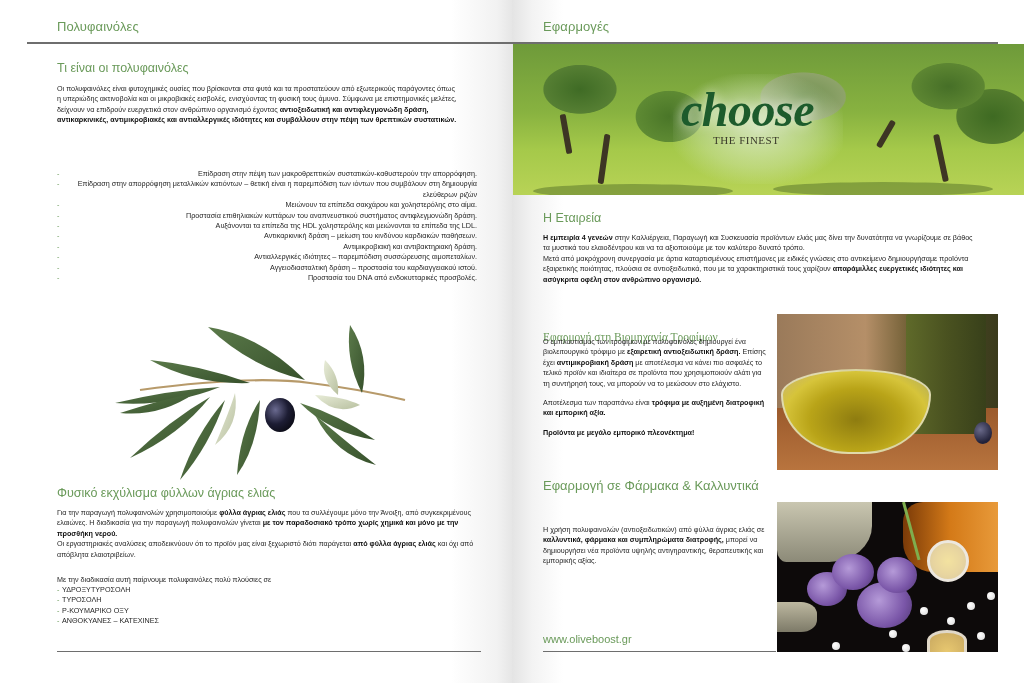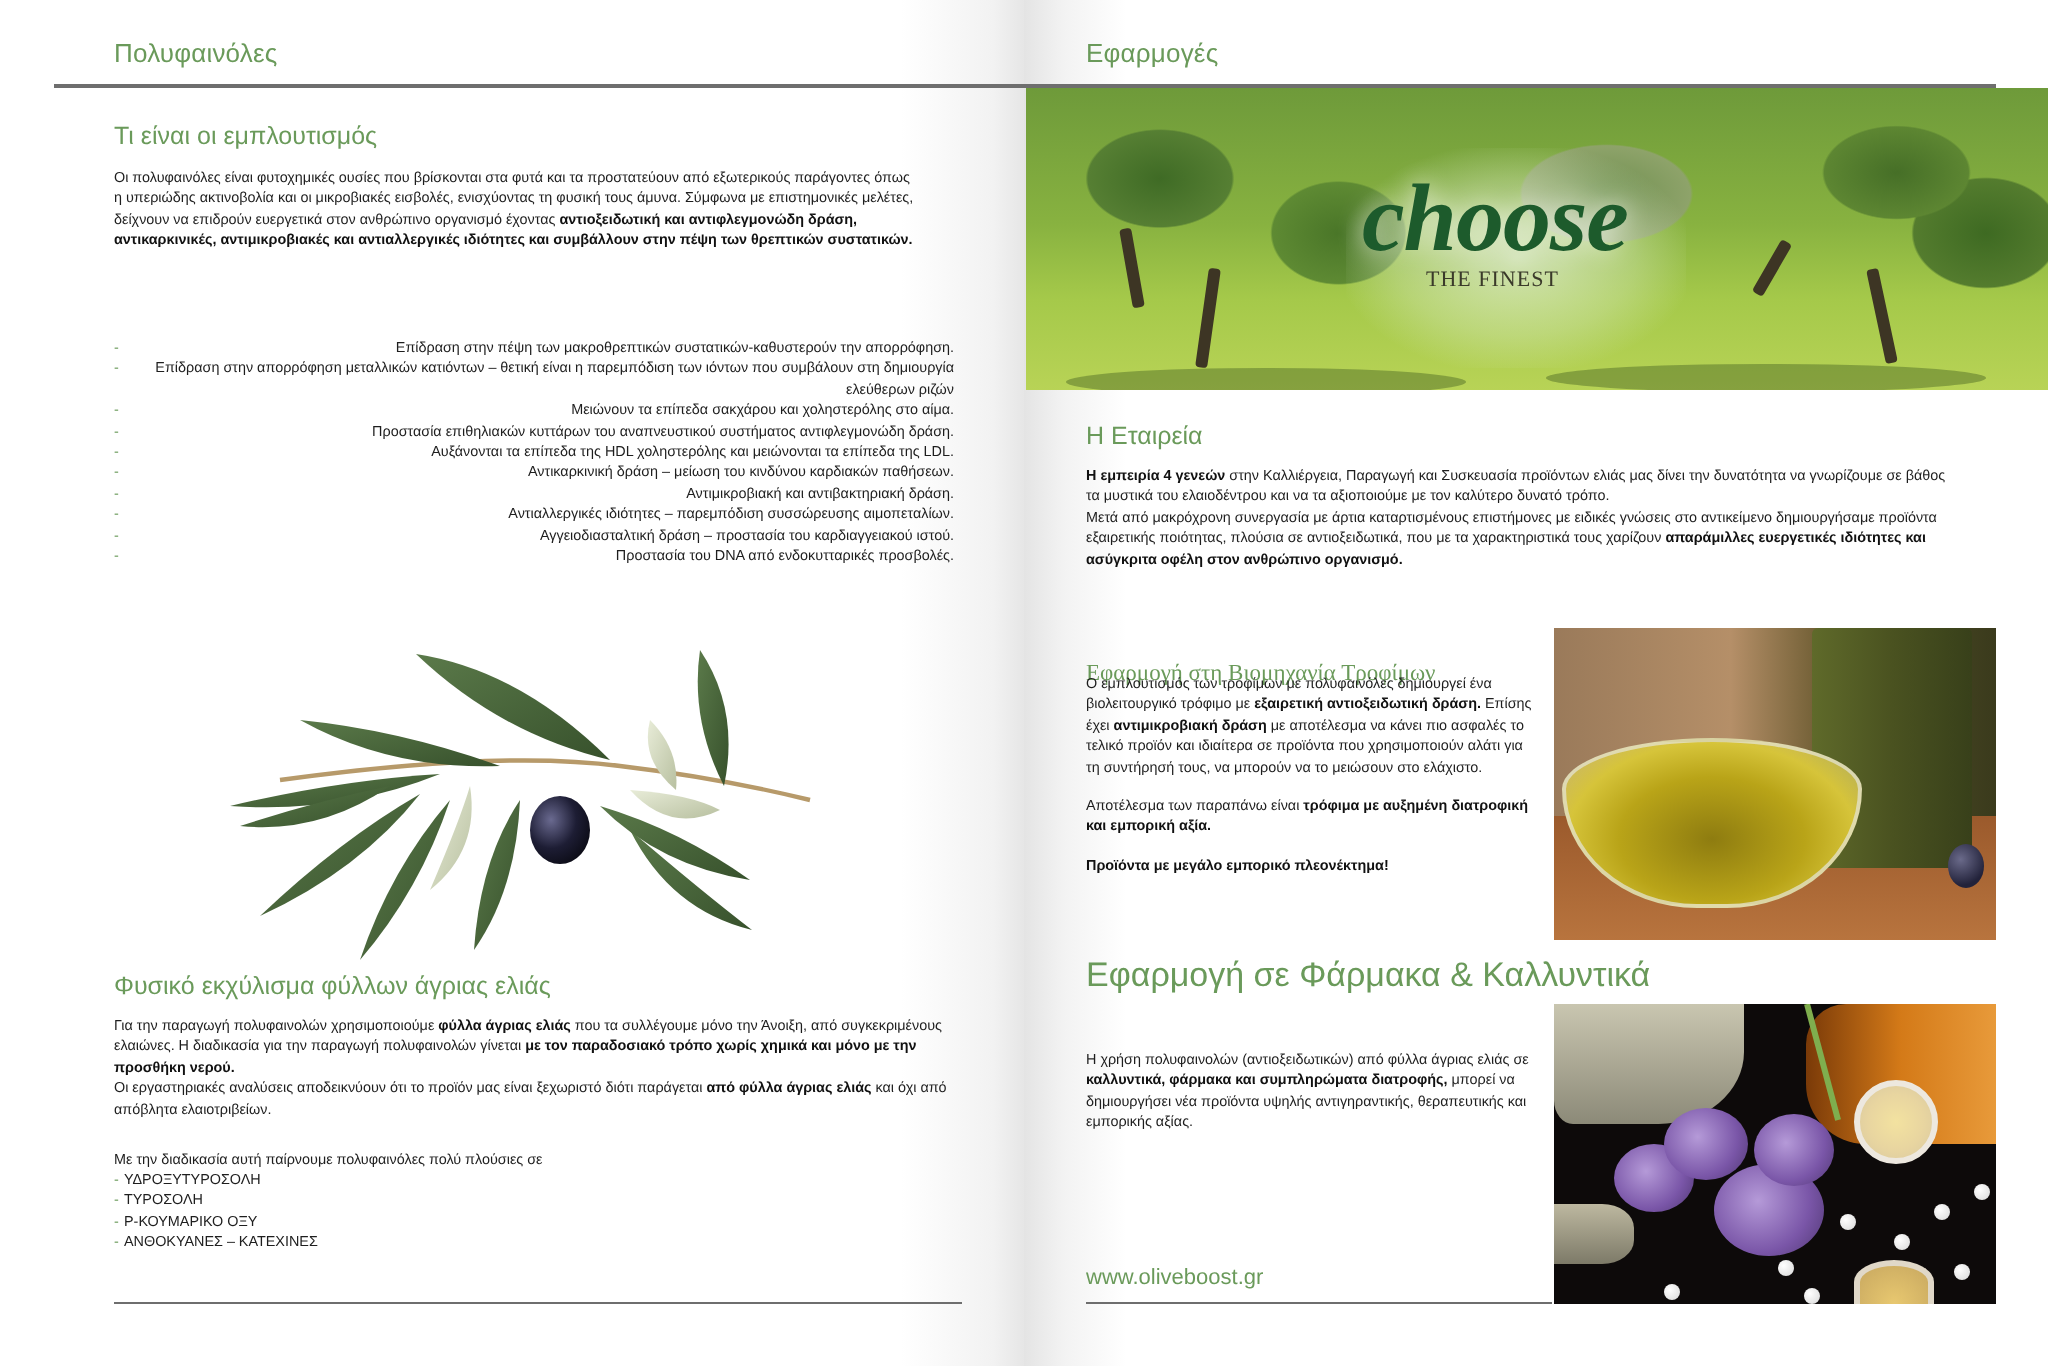--- a/index.html
+++ b/index.html
@@ -62,21 +62,21 @@
 </style>
 </head>
 <body>
 
 <div class="spread">
 
   <div class="page page-left">
     <div class="page-header" style="left:57px;">Πολυφαινόλες</div>
     <div class="hr" style="left:27px; top:42px; width:485px;"></div>
 
-    <div class="section-title" style="left:57px; top:61px;">Τι είναι οι εμπλουτισμός</div>
+    <div class="section-title" style="left:57px; top:61px;">Τι είναι οι πολυφαινόλες</div>
     <div class="body-text" style="left:57px; top:84px; width:400px;">
       <span>Οι πολυφαινόλες είναι φυτοχημικές ουσίες που βρίσκονται στα φυτά και τα προστατεύουν από εξωτερικούς παράγοντες όπως η υπεριώδης ακτινοβολία και οι μικροβιακές εισβολές, ενισχύοντας τη φυσική τους άμυνα. Σύμφωνα με επιστημονικές μελέτες, δείχνουν να επιδρούν ευεργετικά στον ανθρώπινο οργανισμό έχοντας</span>
       <b>αντιοξειδωτική και αντιφλεγμονώδη δράση, αντικαρκινικές, αντιμικροβιακές και αντιαλλεργικές ιδιότητες και συμβάλλουν στην πέψη των θρεπτικών συστατικών.</b>
     </div>
 
     <ul class="body-text list" style="left:57px; top:169px; width:420px;text-align:right;">
       <li>Επίδραση στην πέψη των μακροθρεπτικών συστατικών-καθυστερούν την απορρόφηση.</li>
       <li>Επίδραση στην απορρόφηση μεταλλικών κατιόντων – θετική είναι η παρεμπόδιση των ιόντων που συμβάλουν στη δημιουργία ελεύθερων ριζών</li>
       <li>Μειώνουν τα επίπεδα σακχάρου και χοληστερόλης στο αίμα.</li>
       <li>Προστασία επιθηλιακών κυττάρων του αναπνευστικού συστήματος αντιφλεγμονώδη δράση.</li>
@@ -169,21 +169,21 @@
       <b>Προϊόντα με μεγάλο εμπορικό πλεονέκτημα!</b>
     </div>
 
     <div class="img oil" style="left:265px; top:314px; width:221px; height:156px;">
       <div class="table"></div>
       <div class="bottle"></div>
       <div class="bowl"></div>
       <div class="olive"></div>
     </div>
 
-    <div class="section-title" style="left:31px; top:478px; font-size:17px;">Εφαρμογή σε Φάρμακα &amp; Καλλυντικά</div>
+    <div class="section-title" style="left:31px; top:478px; font-size:13px;">Εφαρμογή σε Φάρμακα &amp; Καλλυντικά</div>
     <div class="body-text" style="left:31px; top:525px; width:225px;">
       <span>Η χρήση πολυφαινολών (αντιοξειδωτικών) από φύλλα άγριας ελιάς σε </span><b>καλλυντικά, φάρμακα και συμπληρώματα διατροφής,</b><span> μπορεί να δημιουργήσει νέα προϊόντα υψηλής αντιγηραντικής, θεραπευτικής και εμπορικής αξίας.</span>
     </div>
 
     <div class="img pharma" style="left:265px; top:502px; width:221px; height:150px;">
       <div class="stone"></div>
       <div class="stone2"></div>
       <div class="bottle"></div>
       <div class="cap"></div>
       <div class="cap2"></div>

